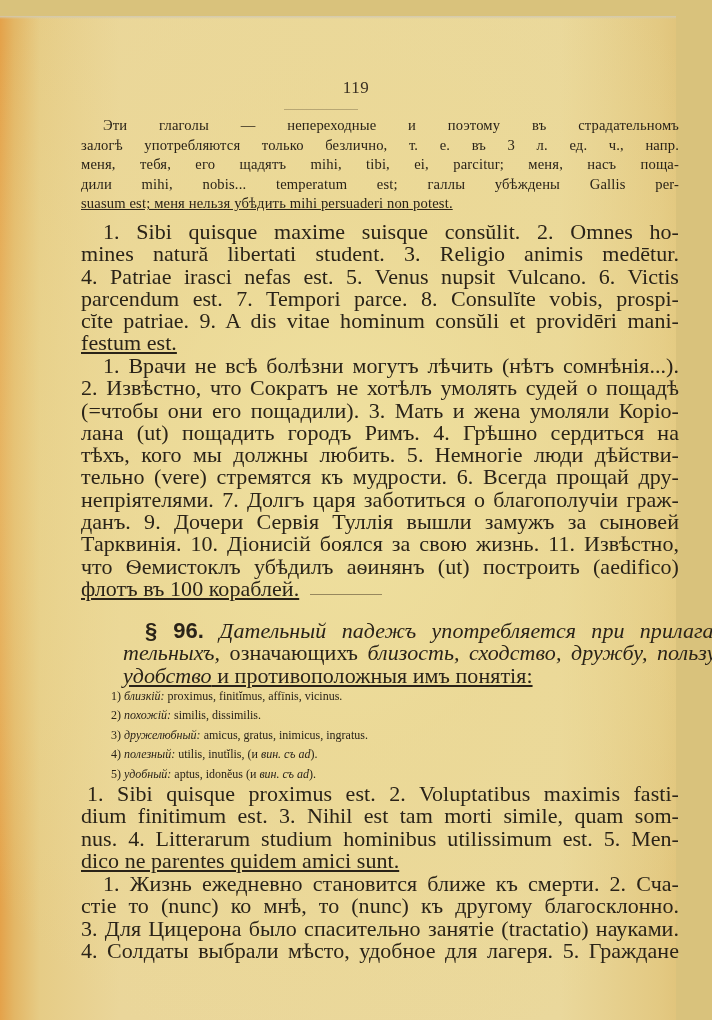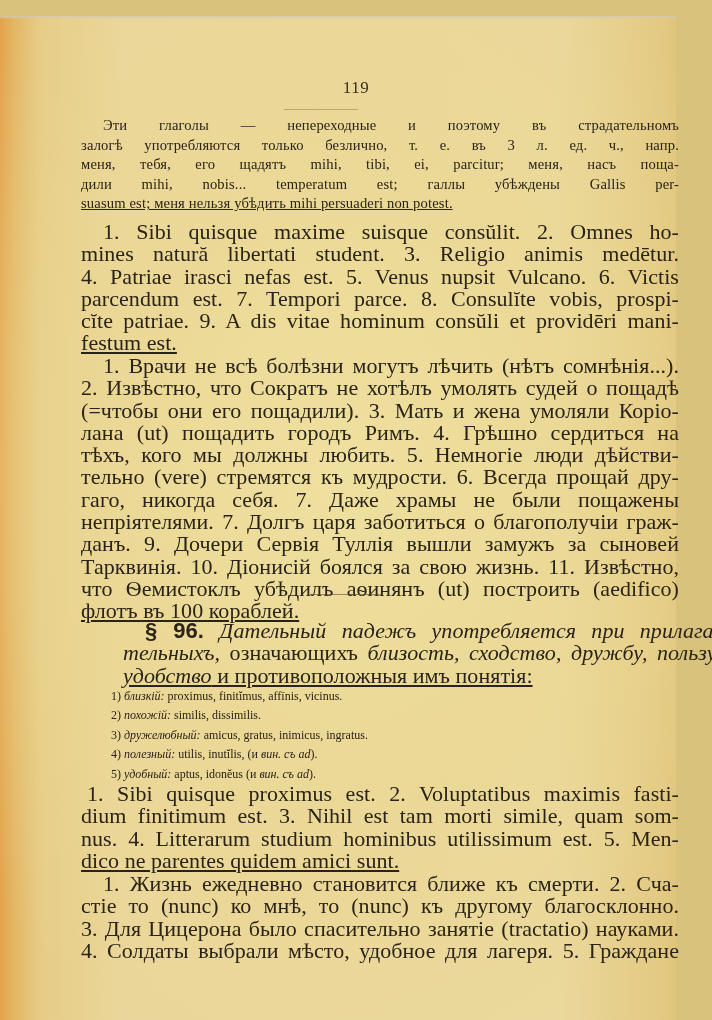--- a/index.html
+++ b/index.html
@@ -133,21 +133,20 @@
     <span class="lastline">festum est.</span>
   </div>
 
   <div class="text large" style="top:339px;">
     <span class="justline indent">1. Врачи не всѣ болѣзни могутъ лѣчить (нѣтъ сомнѣнія...).</span>
     <span class="justline">2. Извѣстно, что Сократъ не хотѣлъ умолять судей о пощадѣ</span>
     <span class="justline">(=чтобы они его пощадили). 3. Мать и жена умоляли Коріо-</span>
     <span class="justline">лана (ut) пощадить городъ Римъ. 4. Грѣшно сердиться на</span>
     <span class="justline">тѣхъ, кого мы должны любить. 5. Немногіе люди дѣйстви-</span>
     <span class="justline">тельно (vere) стремятся къ мудрости. 6. Всегда прощай дру-</span>
-    <span class="justline">гаго, никогда себя. 7. Даже храмы не были пощажены</span>
     <span class="justline">непріятелями. 7. Долгъ царя заботиться о благополучіи граж-</span>
     <span class="justline">данъ. 9. Дочери Сервія Туллія вышли замужъ за сыновей</span>
     <span class="justline">Тарквинія. 10. Діонисій боялся за свою жизнь. 11. Извѣстно,</span>
     <span class="justline">что Ѳемистоклъ убѣдилъ аѳинянъ (ut) построить (aedifico)</span>
     <span class="lastline">флотъ въ 100 кораблей.</span>
   </div>
 
   <div class="divider"></div>
 
   <div class="text large" style="top:604px;margin-left:42px;">

